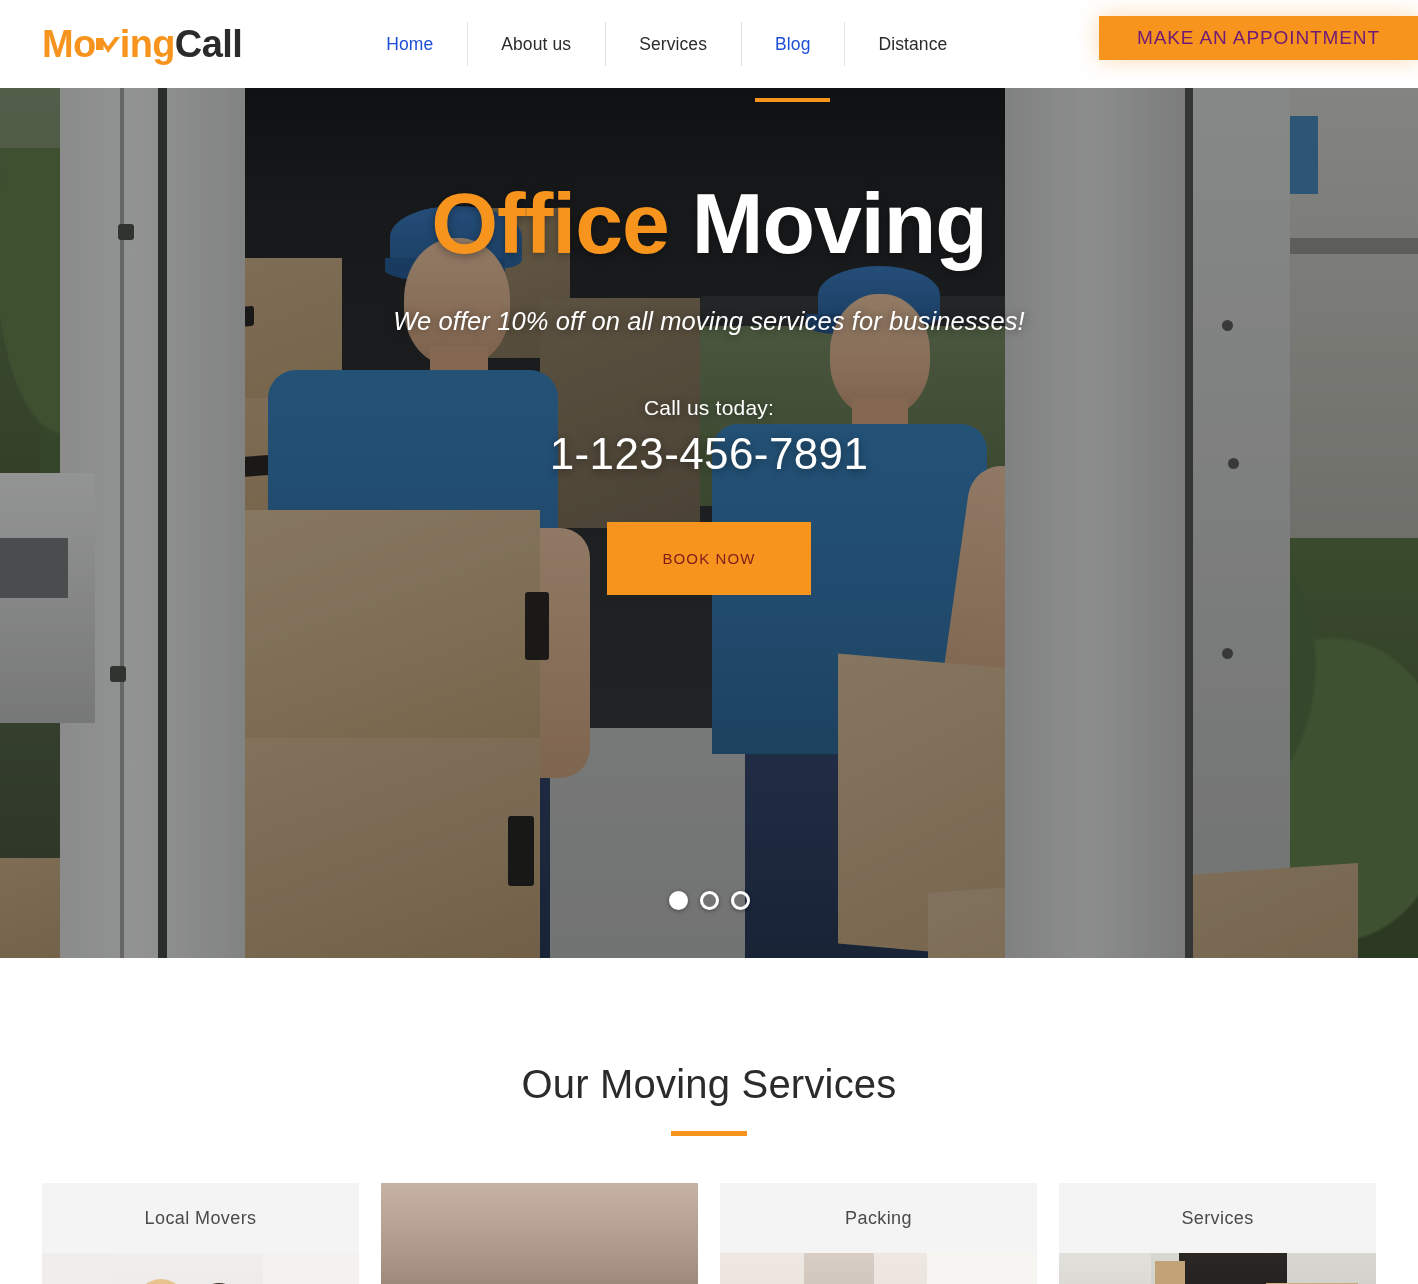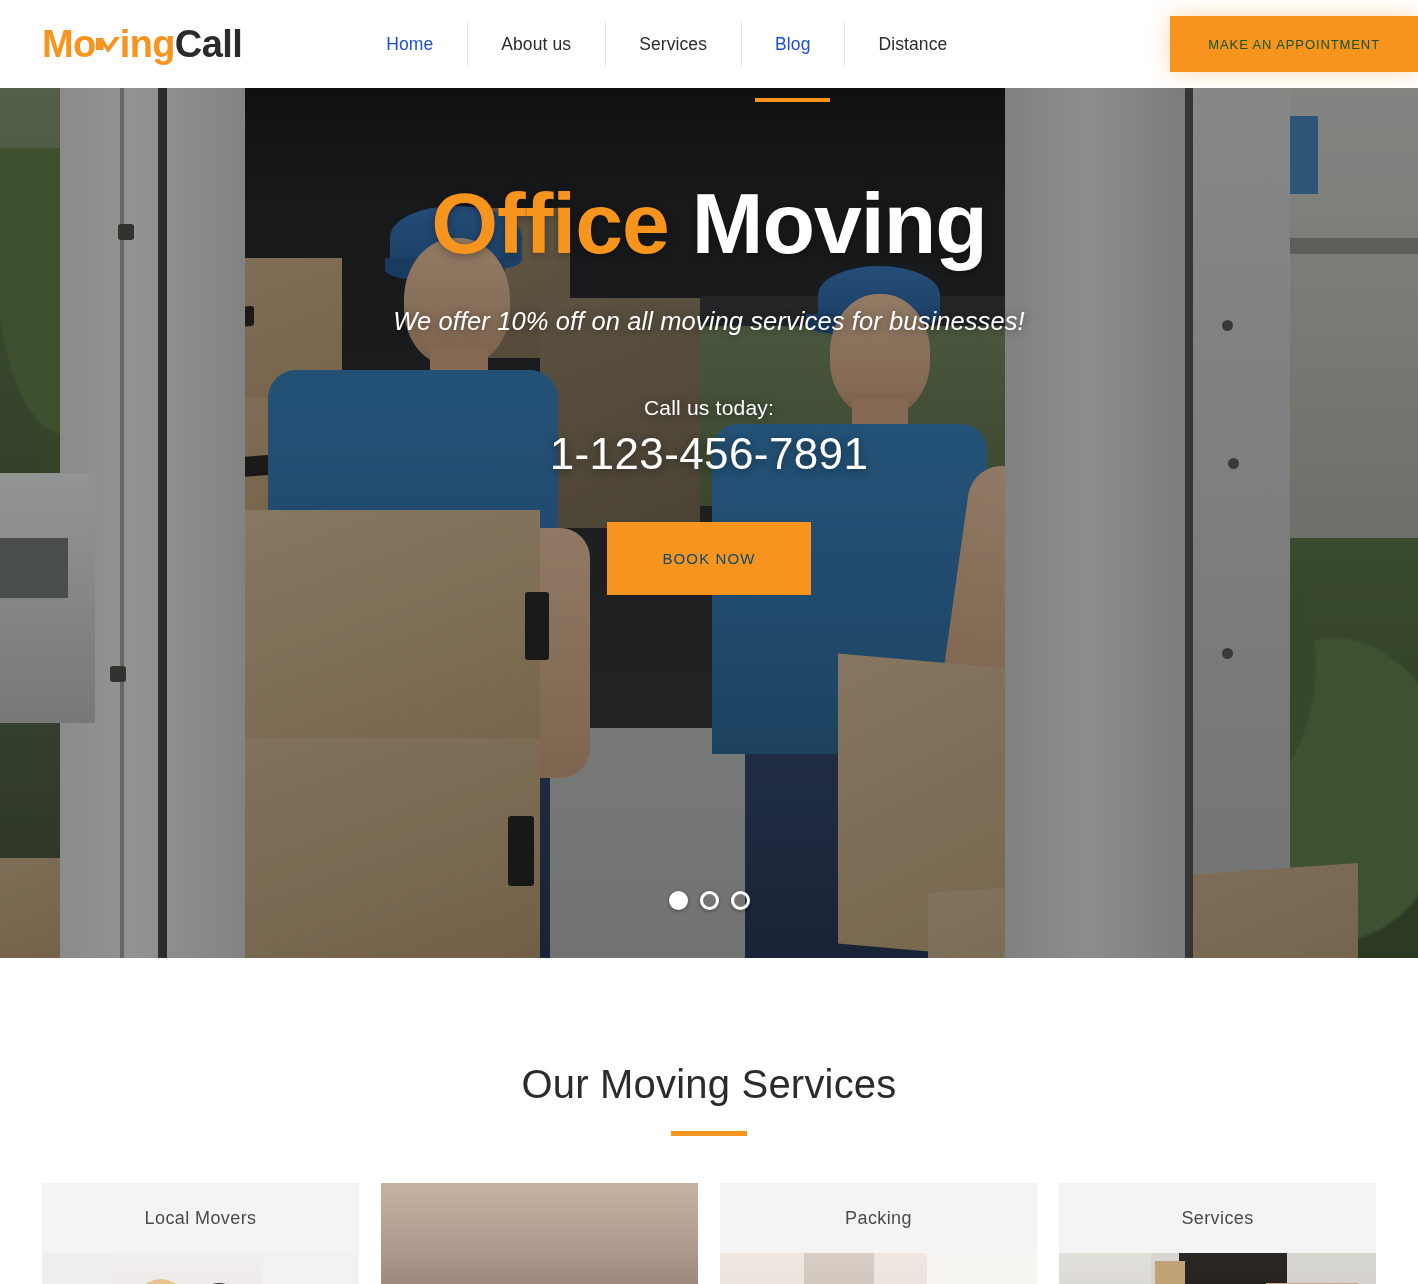--- a/index.html
+++ b/index.html
@@ -77,27 +77,27 @@
     height: 4px;
     background: #F7941E;
     display: none;
   }
   .nav-item.is-active .nav-underline { display: block; }
 
   .appointment-btn {
     position: absolute;
     right: 0;
     top: 16px;
-    height: 56px;
+    height: 44px;
     padding: 0 38px;
     background: #F7941E;
-    color: #14532d;
+    color: #701a75;
     border: none;
     font-family: "Liberation Sans", sans-serif;
-    font-size: 13px;
+    font-size: 19px;
     letter-spacing: 0.9px;
     cursor: pointer;
     box-shadow: 0 0 22px rgba(247,148,30,0.34);
   }
 
   
   .hero {
     position: relative;
     height: 870px;
     overflow: hidden;
@@ -303,21 +303,21 @@
     font-weight: 400;
     letter-spacing: 0.4px;
     text-shadow: 0 2px 10px rgba(0,0,0,0.45);
   }
   .book-btn {
     margin-top: 43px;
     width: 204px;
     height: 73px;
     background: #F7941E;
     border: none;
-    color: #0c4a6e;
+    color: #7f1d1d;
     font-family: "Liberation Sans", sans-serif;
     font-size: 15px;
     letter-spacing: 1.1px;
     cursor: pointer;
   }
 
   .hero-dots {
     position: absolute;
     left: 0; right: 0;
     bottom: 48px;

